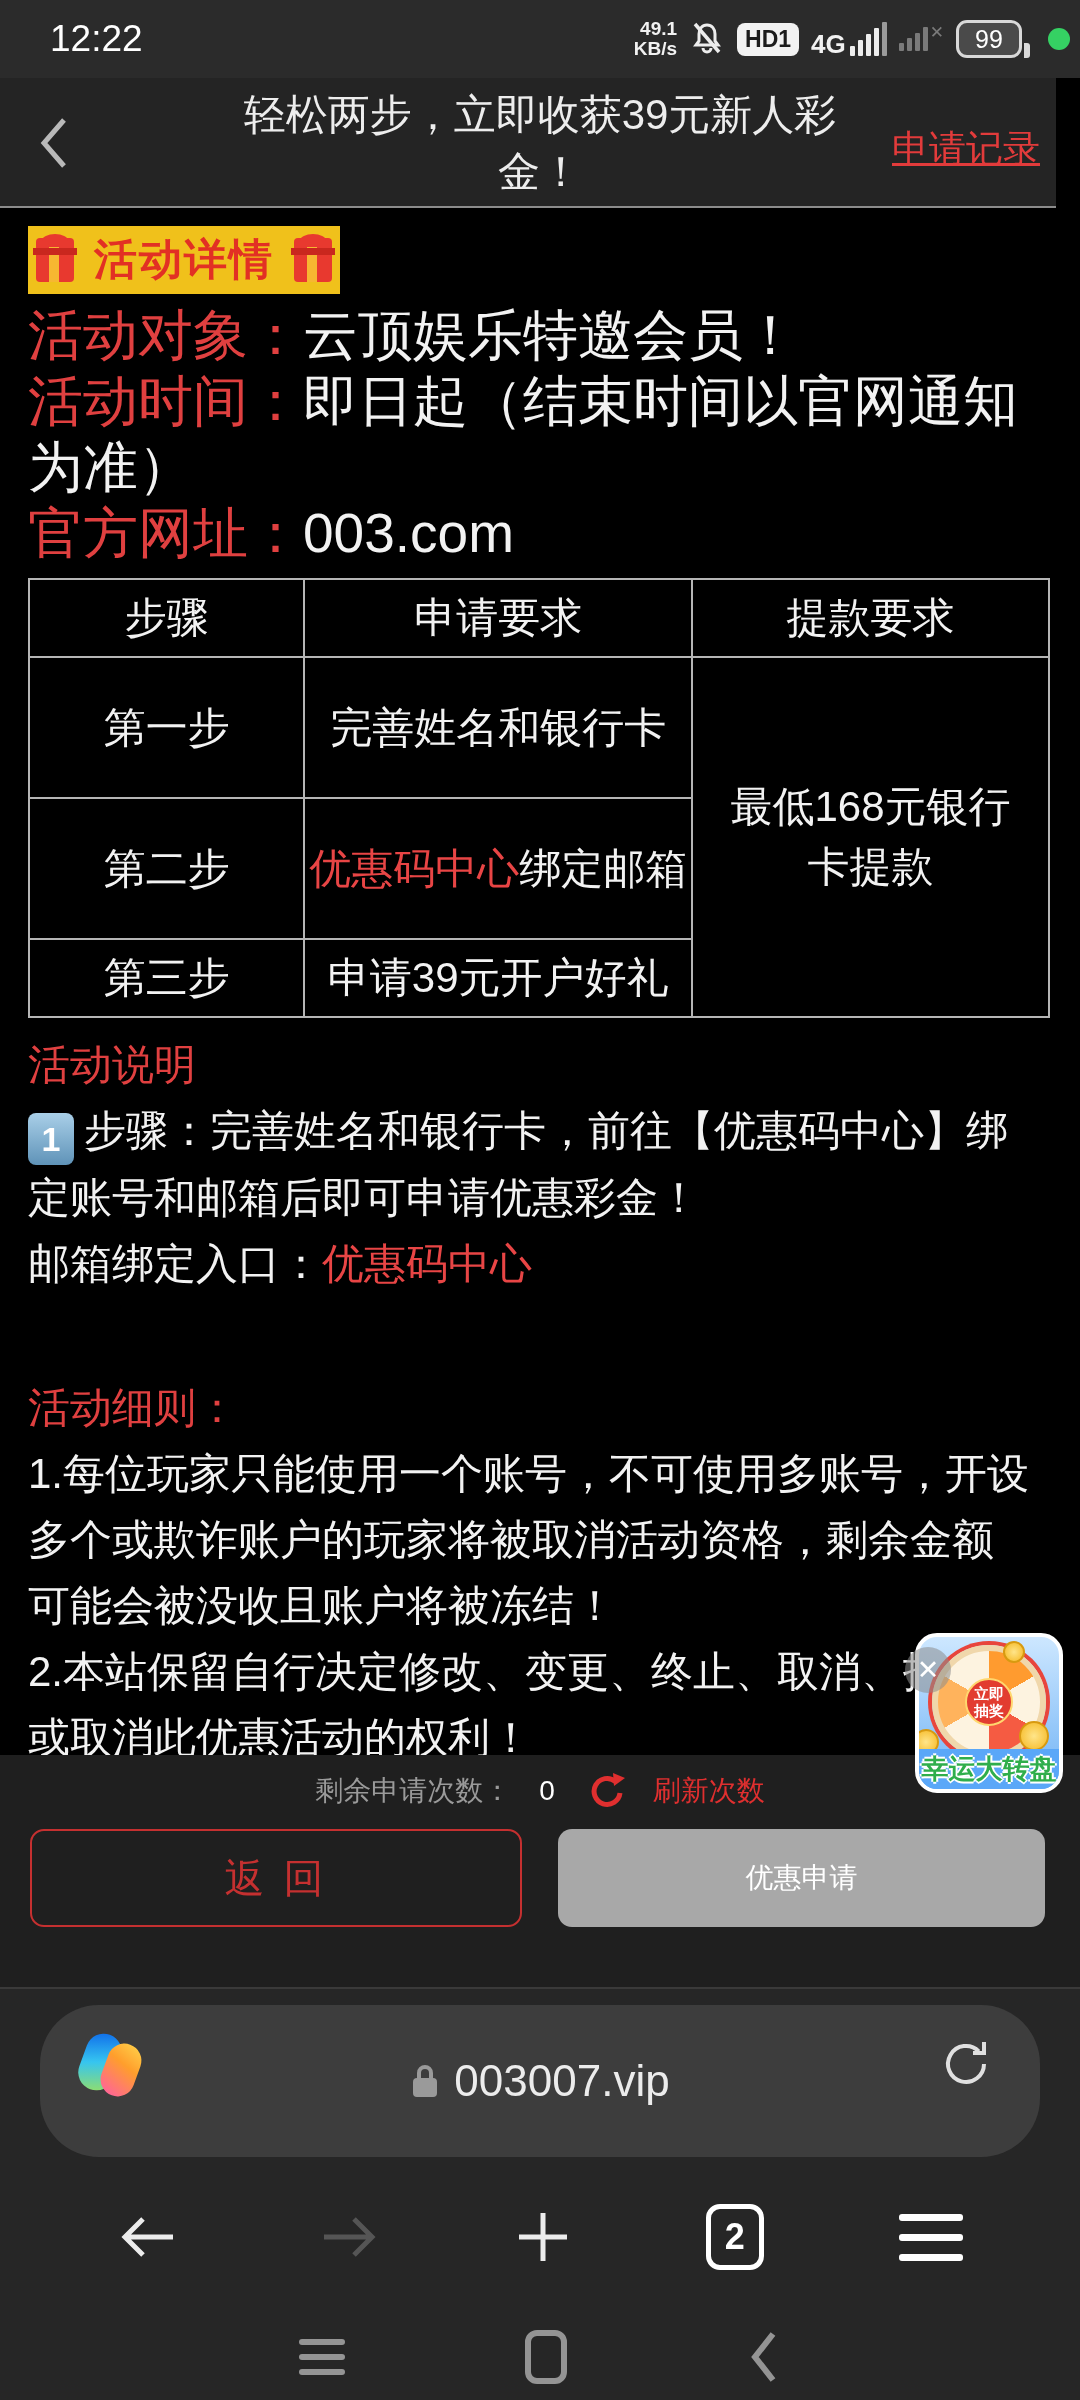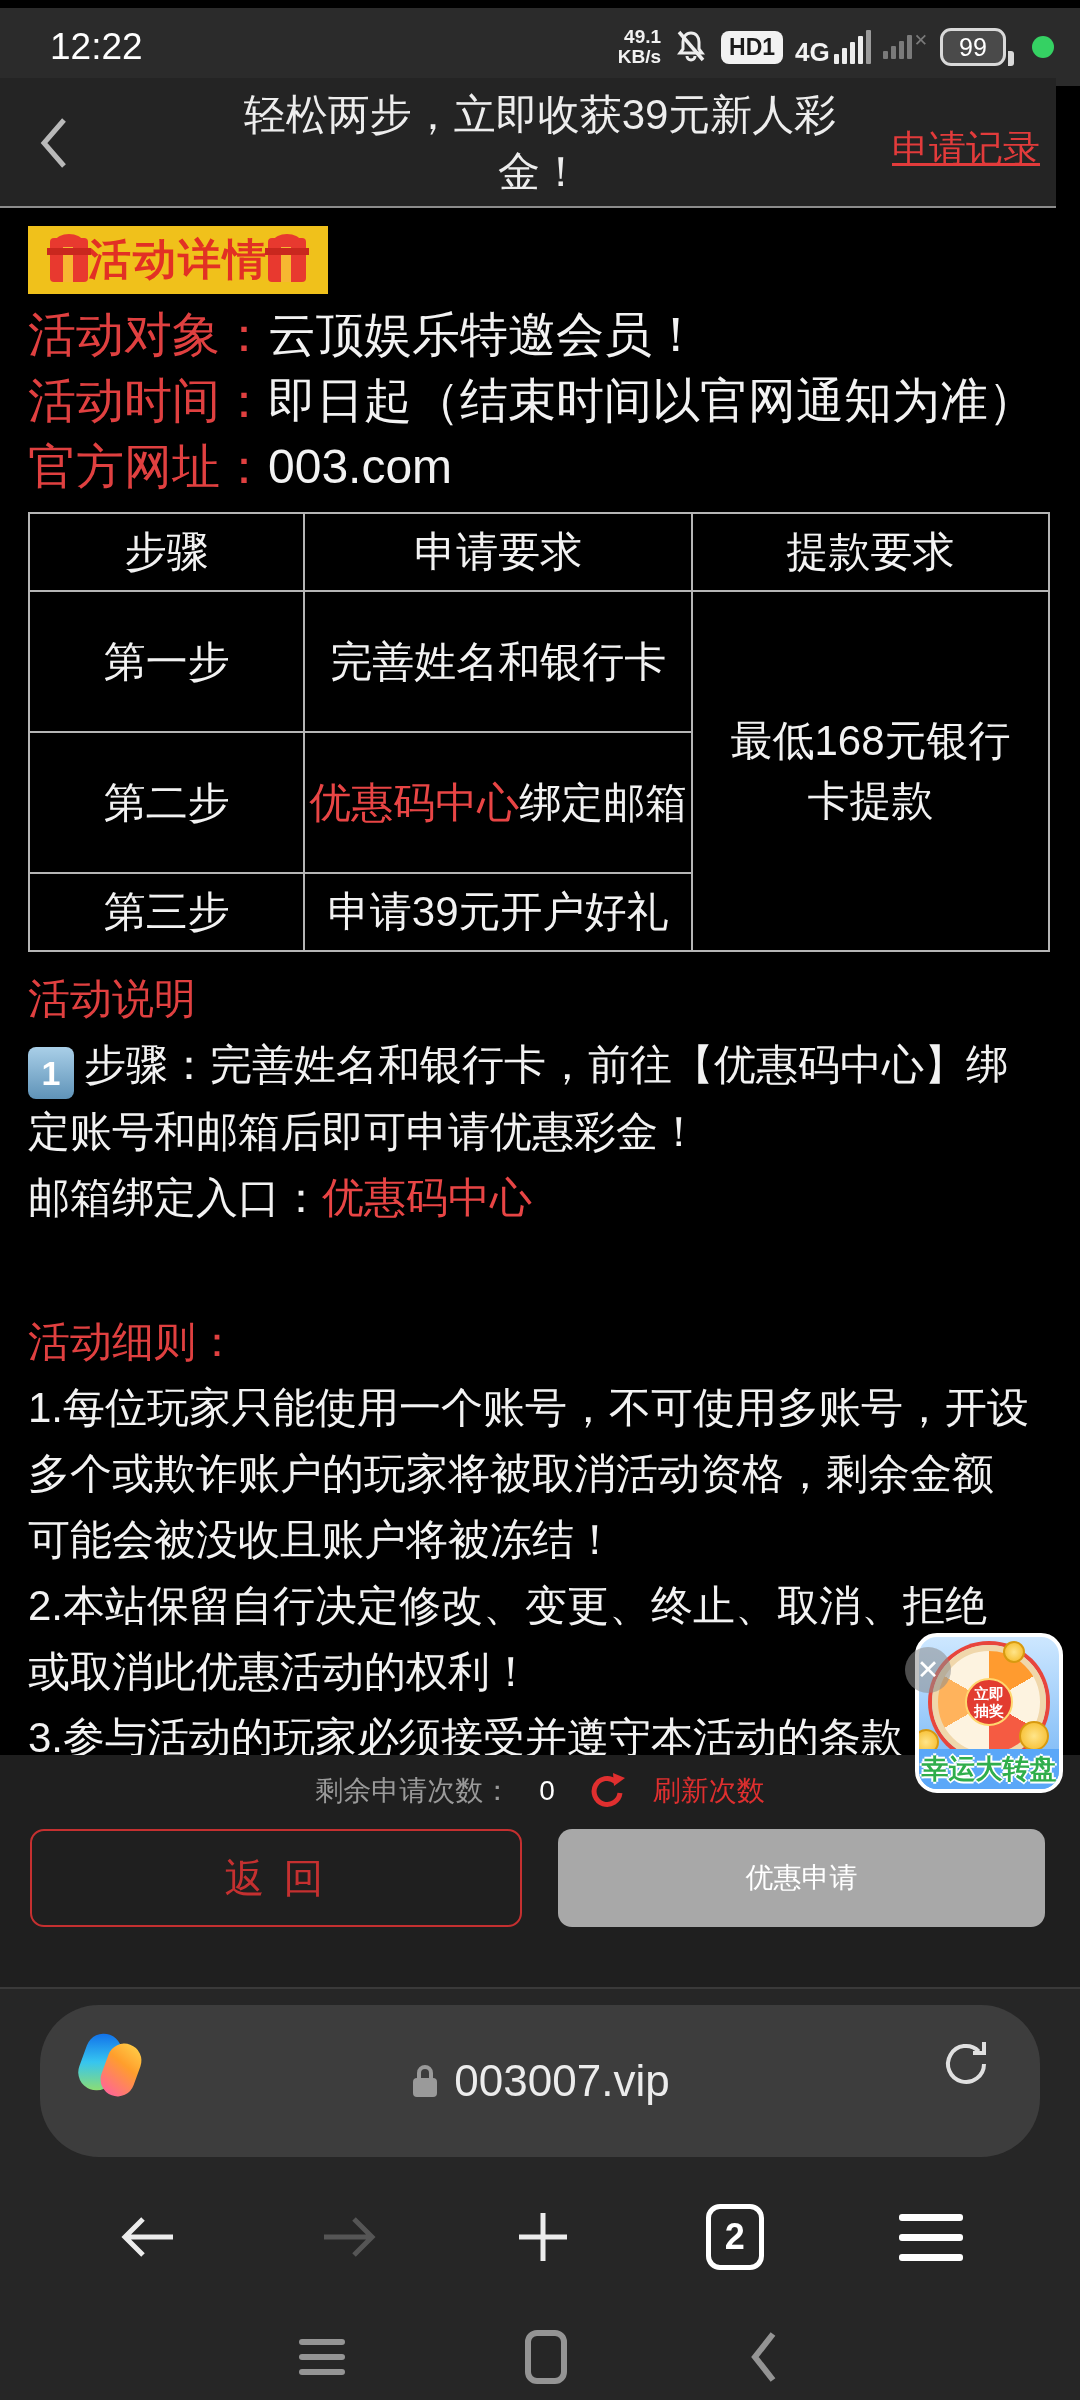--- a/index.html
+++ b/index.html
@@ -3,21 +3,21 @@
 <meta charset="utf-8">
 <style>
   * { margin:0; padding:0; box-sizing:border-box; }
   html,body { width:1080px; height:2400px; background:#000; overflow:hidden;
     font-family:"Liberation Sans","DejaVu Sans",sans-serif; }
   .pre { white-space:pre-line; }
 
   
   .status-bar { position:absolute; left:0; top:0; width:1080px; height:78px;
     background:#2b2b2b; display:flex; align-items:center; justify-content:space-between;
-    padding:0 26px 0 50px;margin-top:8px; }
+    padding:0 10px 0 50px; }
   .sb-time { color:#fff; font-size:37px; }
   .sb-right { display:flex; align-items:center; gap:12px; }
   .kbps { color:#f2f2f2; font-size:19px; font-weight:bold; text-align:right; line-height:20px; }
   .hd-badge { background:#f2f2f2; color:#1c1c1c; font-size:23px; font-weight:bold;
     border-radius:8px; padding:3px 8px; }
   .net-grp { display:flex; align-items:flex-end; gap:4px; }
   .fourg { color:#f2f2f2; font-size:26px; font-weight:bold; line-height:24px; }
   .bars { display:flex; align-items:flex-end; gap:3px; }
   .bars span { width:5px; border-radius:1px; background:#ededed; display:block; }
   .bars.gray span { background:#7a7a7a; }
@@ -32,29 +32,29 @@
   
   .header { position:absolute; left:0; top:78px; width:1056px; height:130px;
     background:#242424; border-bottom:2px solid #8c8c8c; }
   .back-ic { position:absolute; left:34px; top:36px; }
   .hdr-title { position:absolute; left:120px; top:8px; width:840px; text-align:center;
     color:#ededed; font-size:42px; line-height:57px; }
   .hdr-action { position:absolute; right:16px; top:46px; color:#e23b3b; font-size:37px;text-decoration:underline; }
 
   
   .content { position:absolute; left:0; top:210px; width:1080px; padding:16px 30px 0 28px; color:#f2f2f2; }
-  .promo-badge { display:inline-flex; align-items:center; gap:0; background:#f0c11b;
-    padding:5px 22px; margin-bottom:8px; }
+  .promo-badge { display:inline-flex; align-items:center; gap:20px; background:#f0c11b;
+    padding:5px 8px; margin-bottom:8px; }
   .promo-badge b { color:#e23024; font-size:43px; font-weight:bold; letter-spacing:2px; }
   .gift { display:inline-block; width:38px; height:44px; border-radius:4px; position:relative;
     background:linear-gradient(90deg,#e8392f 0 33%,#f7b731 33% 60%,#e8392f 60% 100%); }
   .gift::before { content:""; position:absolute; left:-3px; top:10px; width:44px; height:7px; background:#c9271e; }
   .gift::after { content:""; position:absolute; left:6px; top:-4px; width:26px; height:13px;
     border-radius:50% 50% 0 0; background:#e8392f; }
-  .info-line { font-size:48px; line-height:66px; }
+  .info-line { font-size:55px; line-height:66px; }
   .lbl-red { color:#e04040; }
   .red-link { color:#e84545; }
   .steps-table { width:1022px; border-collapse:collapse; margin:12px 0 4px 0; }
   .steps-table td { border:2px solid #b5b5b5; text-align:center; vertical-align:middle;
     font-size:42px; color:#f2f2f2; white-space:nowrap; }
   .steps-table .th { height:78px; }
   .r-tall { height:141px; }
   .r-short { height:78px; }
   .c1 { width:27%; } .c2 { width:38%; } .c3 { width:35%; white-space:pre-line !important; line-height:60px; }
   .sec-head { color:#e04040; font-size:42px; line-height:66px; margin-top:14px; }

